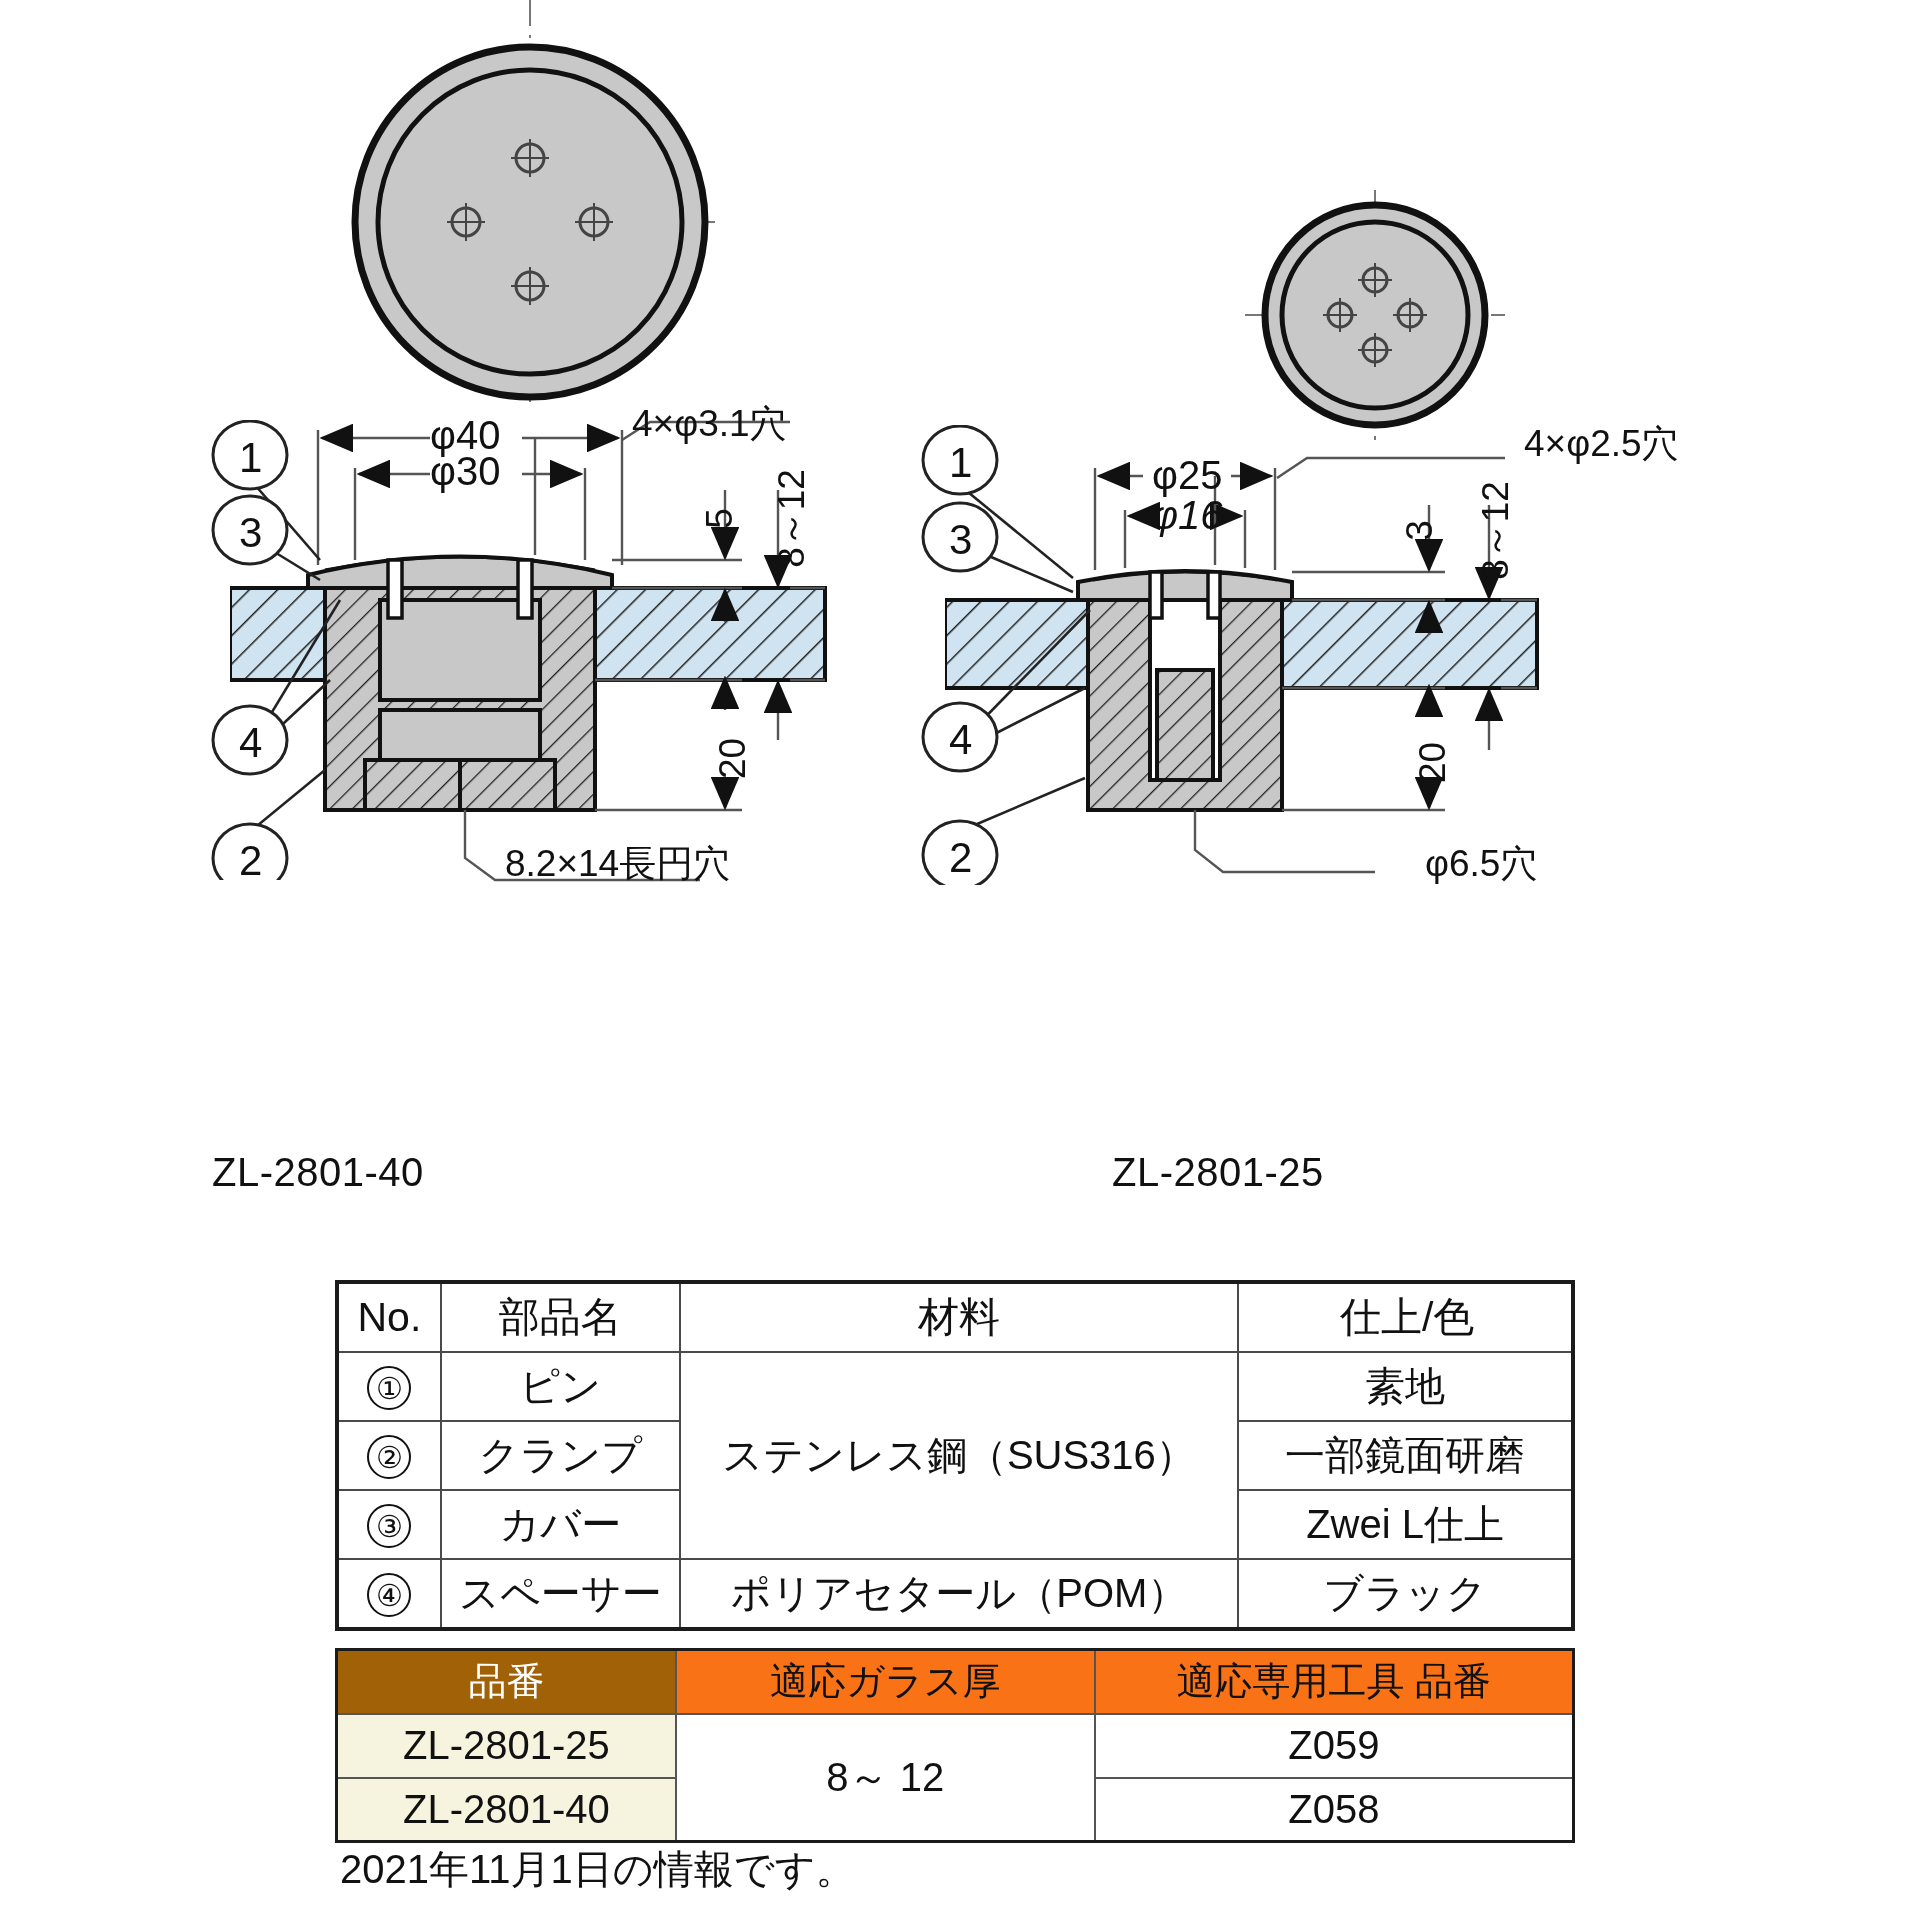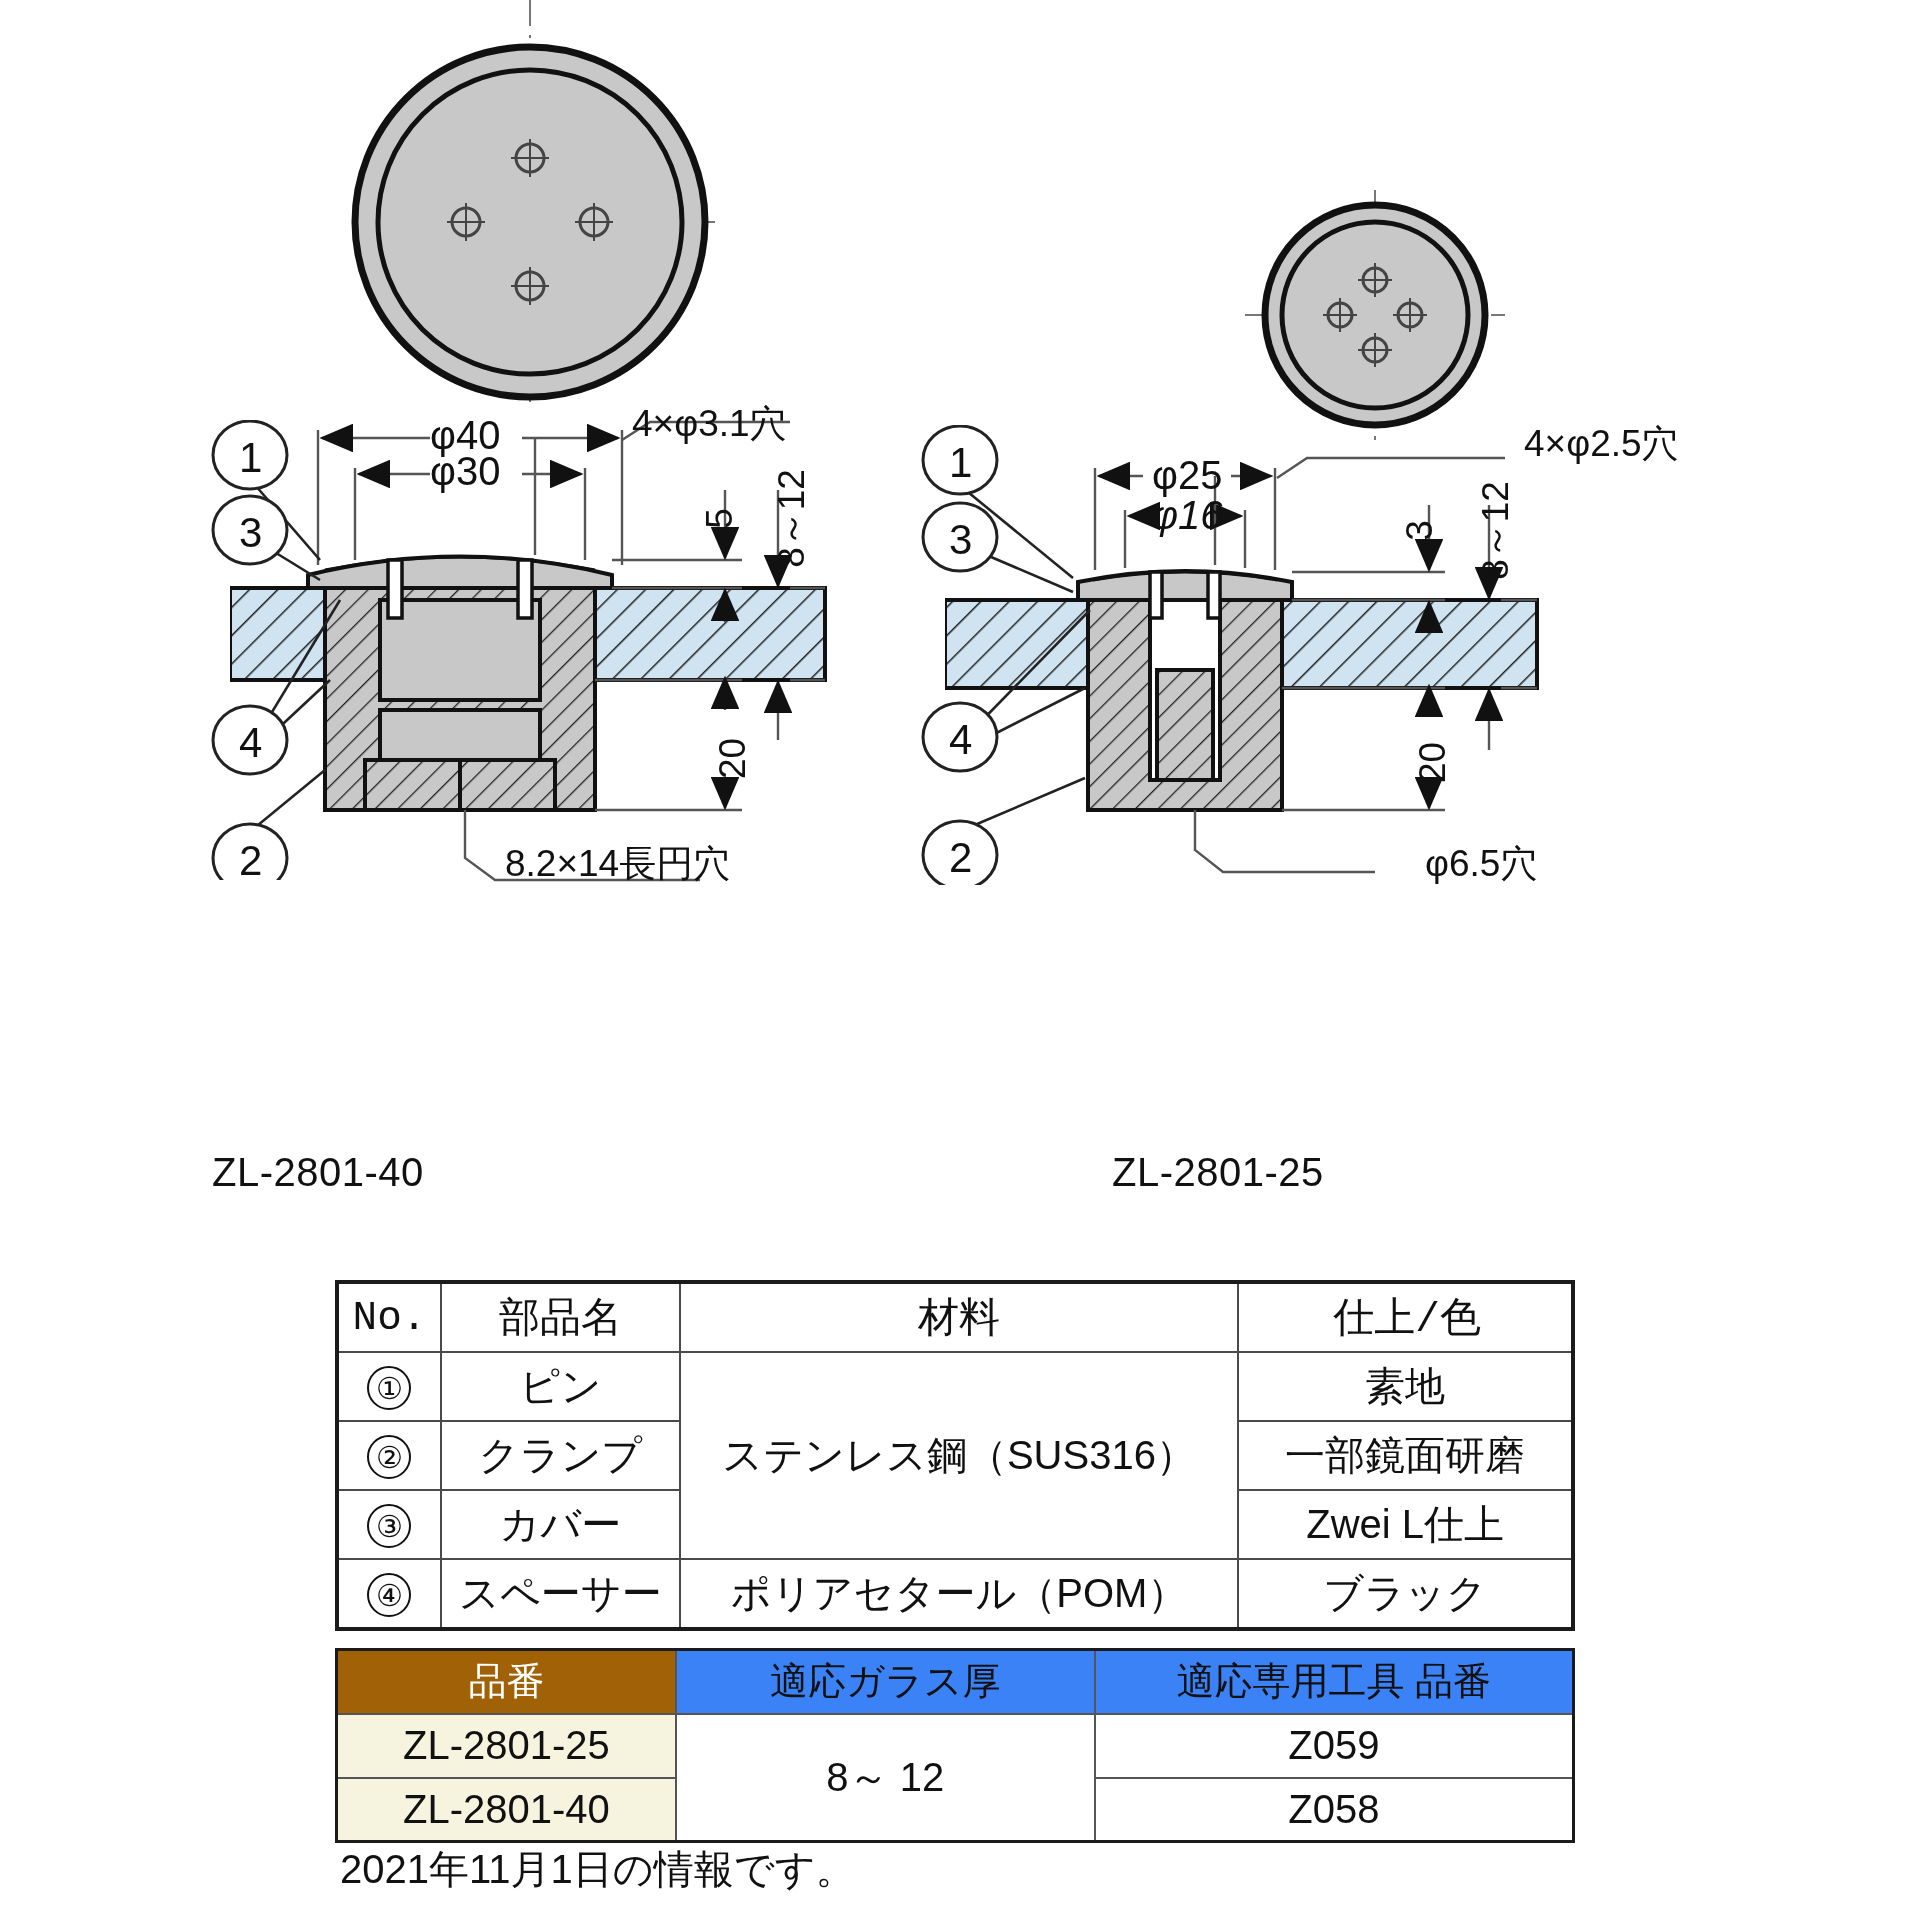--- a/index.html
+++ b/index.html
@@ -56,21 +56,21 @@
     vertical-align: middle;
     font-size: 40px;
     font-weight: 400;
     padding: 6px 4px;
     height: 62px;
   }
   #parts-table .colno   { width: 104px; }
   #parts-table .colname { width: 240px; }
   #parts-table .colmat  { width: 560px; }
   #parts-table .colfin  { width: 336px; padding-left: 8px; }
-  #parts-table thead td { font-size: 41px; font-family: Liberation Mono, monospace; }
+  #parts-table thead td { font-size: 41px; }
   .circnum {
     display: inline-block;
     width: 44px; height: 44px;
     line-height: 42px;
     border: 2px solid #111;
     border-radius: 50%;
     font-size: 30px;
     text-align: center;
   }
 
@@ -86,21 +86,21 @@
     height: 64px;
     padding: 4px;
   }
   #spec-table .hd-blue {
     background: #a16207;
     color: #ffffff;
     font-size: 38px;
     height: 62px;
   }
   #spec-table .hd-grey {
-    background: #3b82f6;
+    background: #f97316;
     color: #111;
     font-size: 38px;
   }
   #spec-table .cell-cream { background: #f6f3df; }
   #spec-table .colpn   { width: 340px; }
   #spec-table .colgl   { width: 420px; }
   #spec-table .coltool { width: 480px; margin-left: 28px; }
 
   #footnote {
     position: absolute;

